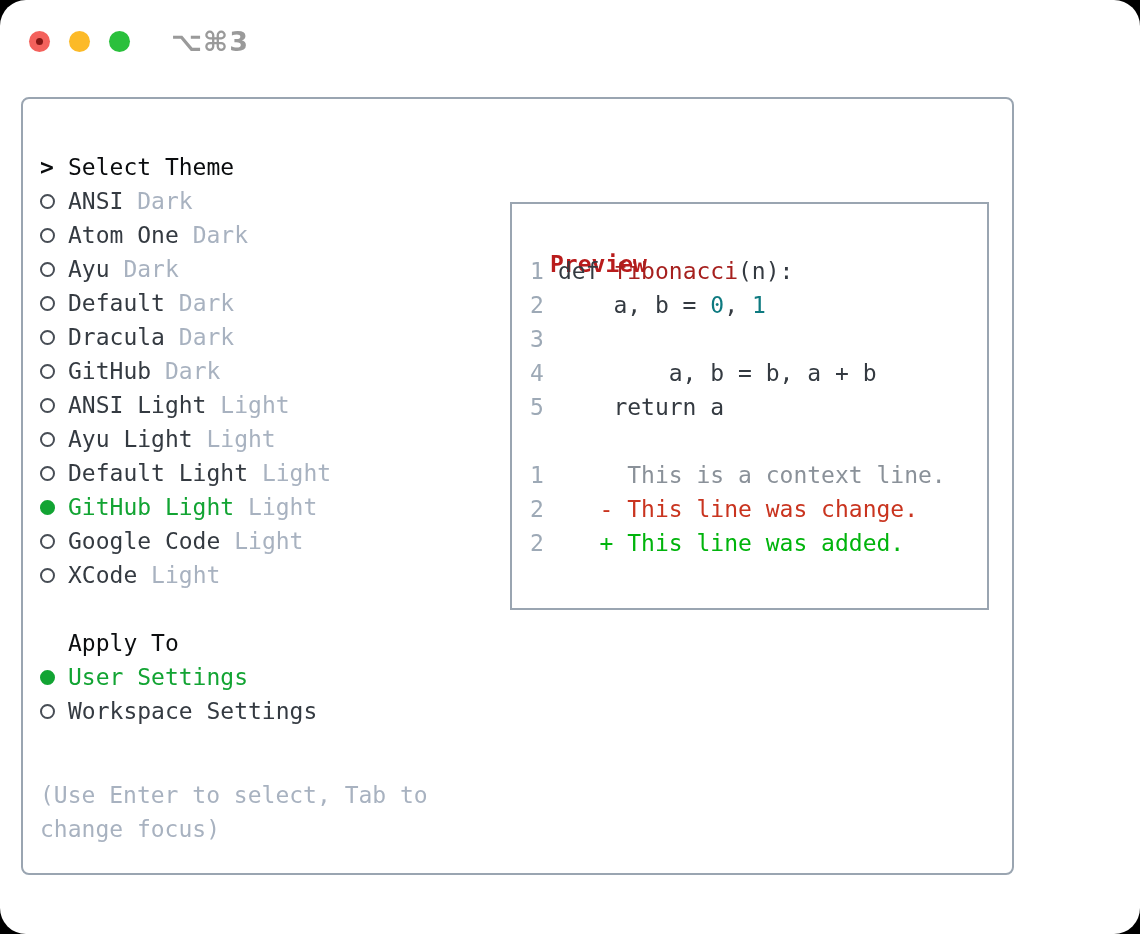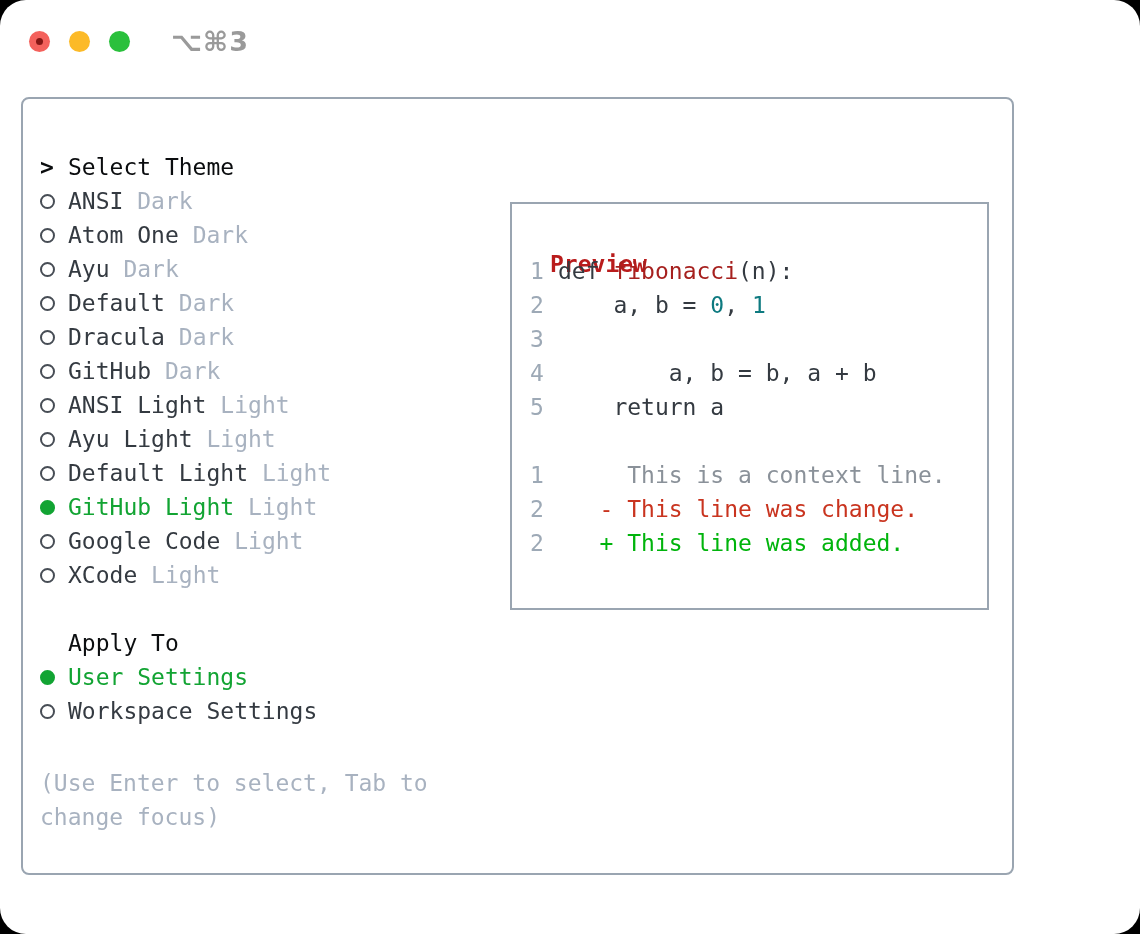--- a/index.html
+++ b/index.html
@@ -32,21 +32,21 @@
            border:2px solid #474d55; }
   .row.selected .radio { background:var(--accent_green); border-color:var(--accent_green); }
   .theme-name { color:var(--text_dark); }
   .row.selected .theme-name { color:var(--accent_green); }
   .theme-variant { color:var(--muted_gray);text-align:center; }
   .theme-variant::before { content:" "; }
   .spacer { height:34px; }
   .apply-title { color:#0c0e10; }
   .opt-label { color:var(--text_dark); }
   .row.selected .opt-label { color:var(--accent_green); }
-  .hint { margin-top:4px; width:430px; font-size:23px; line-height:34px; color:var(--muted_gray); }
+  .hint { margin-top:16px; width:430px; font-size:23px; line-height:34px; color:var(--muted_gray); }
   
   .preview-title { position:absolute; left:479px; top:148px; height:34px; display:flex;
                    align-items:center; font-size:23px; font-weight:bold; color:#b91c1c;margin-left:48px; }
   .preview-box { position:absolute; left:487px; top:103px; width:479px; height:408px;
                  border:2px solid var(--border_gray); box-sizing:border-box;
                  padding:50px 0 0 18px; overflow:hidden; }
   .gutter { width:28px; flex:0 0 28px; color:var(--line_number_gray); }
   .code-text { color:var(--text_dark); }
   .seg-default  { color:var(--text_dark); }
   .seg-function { color:var(--function_red); }

